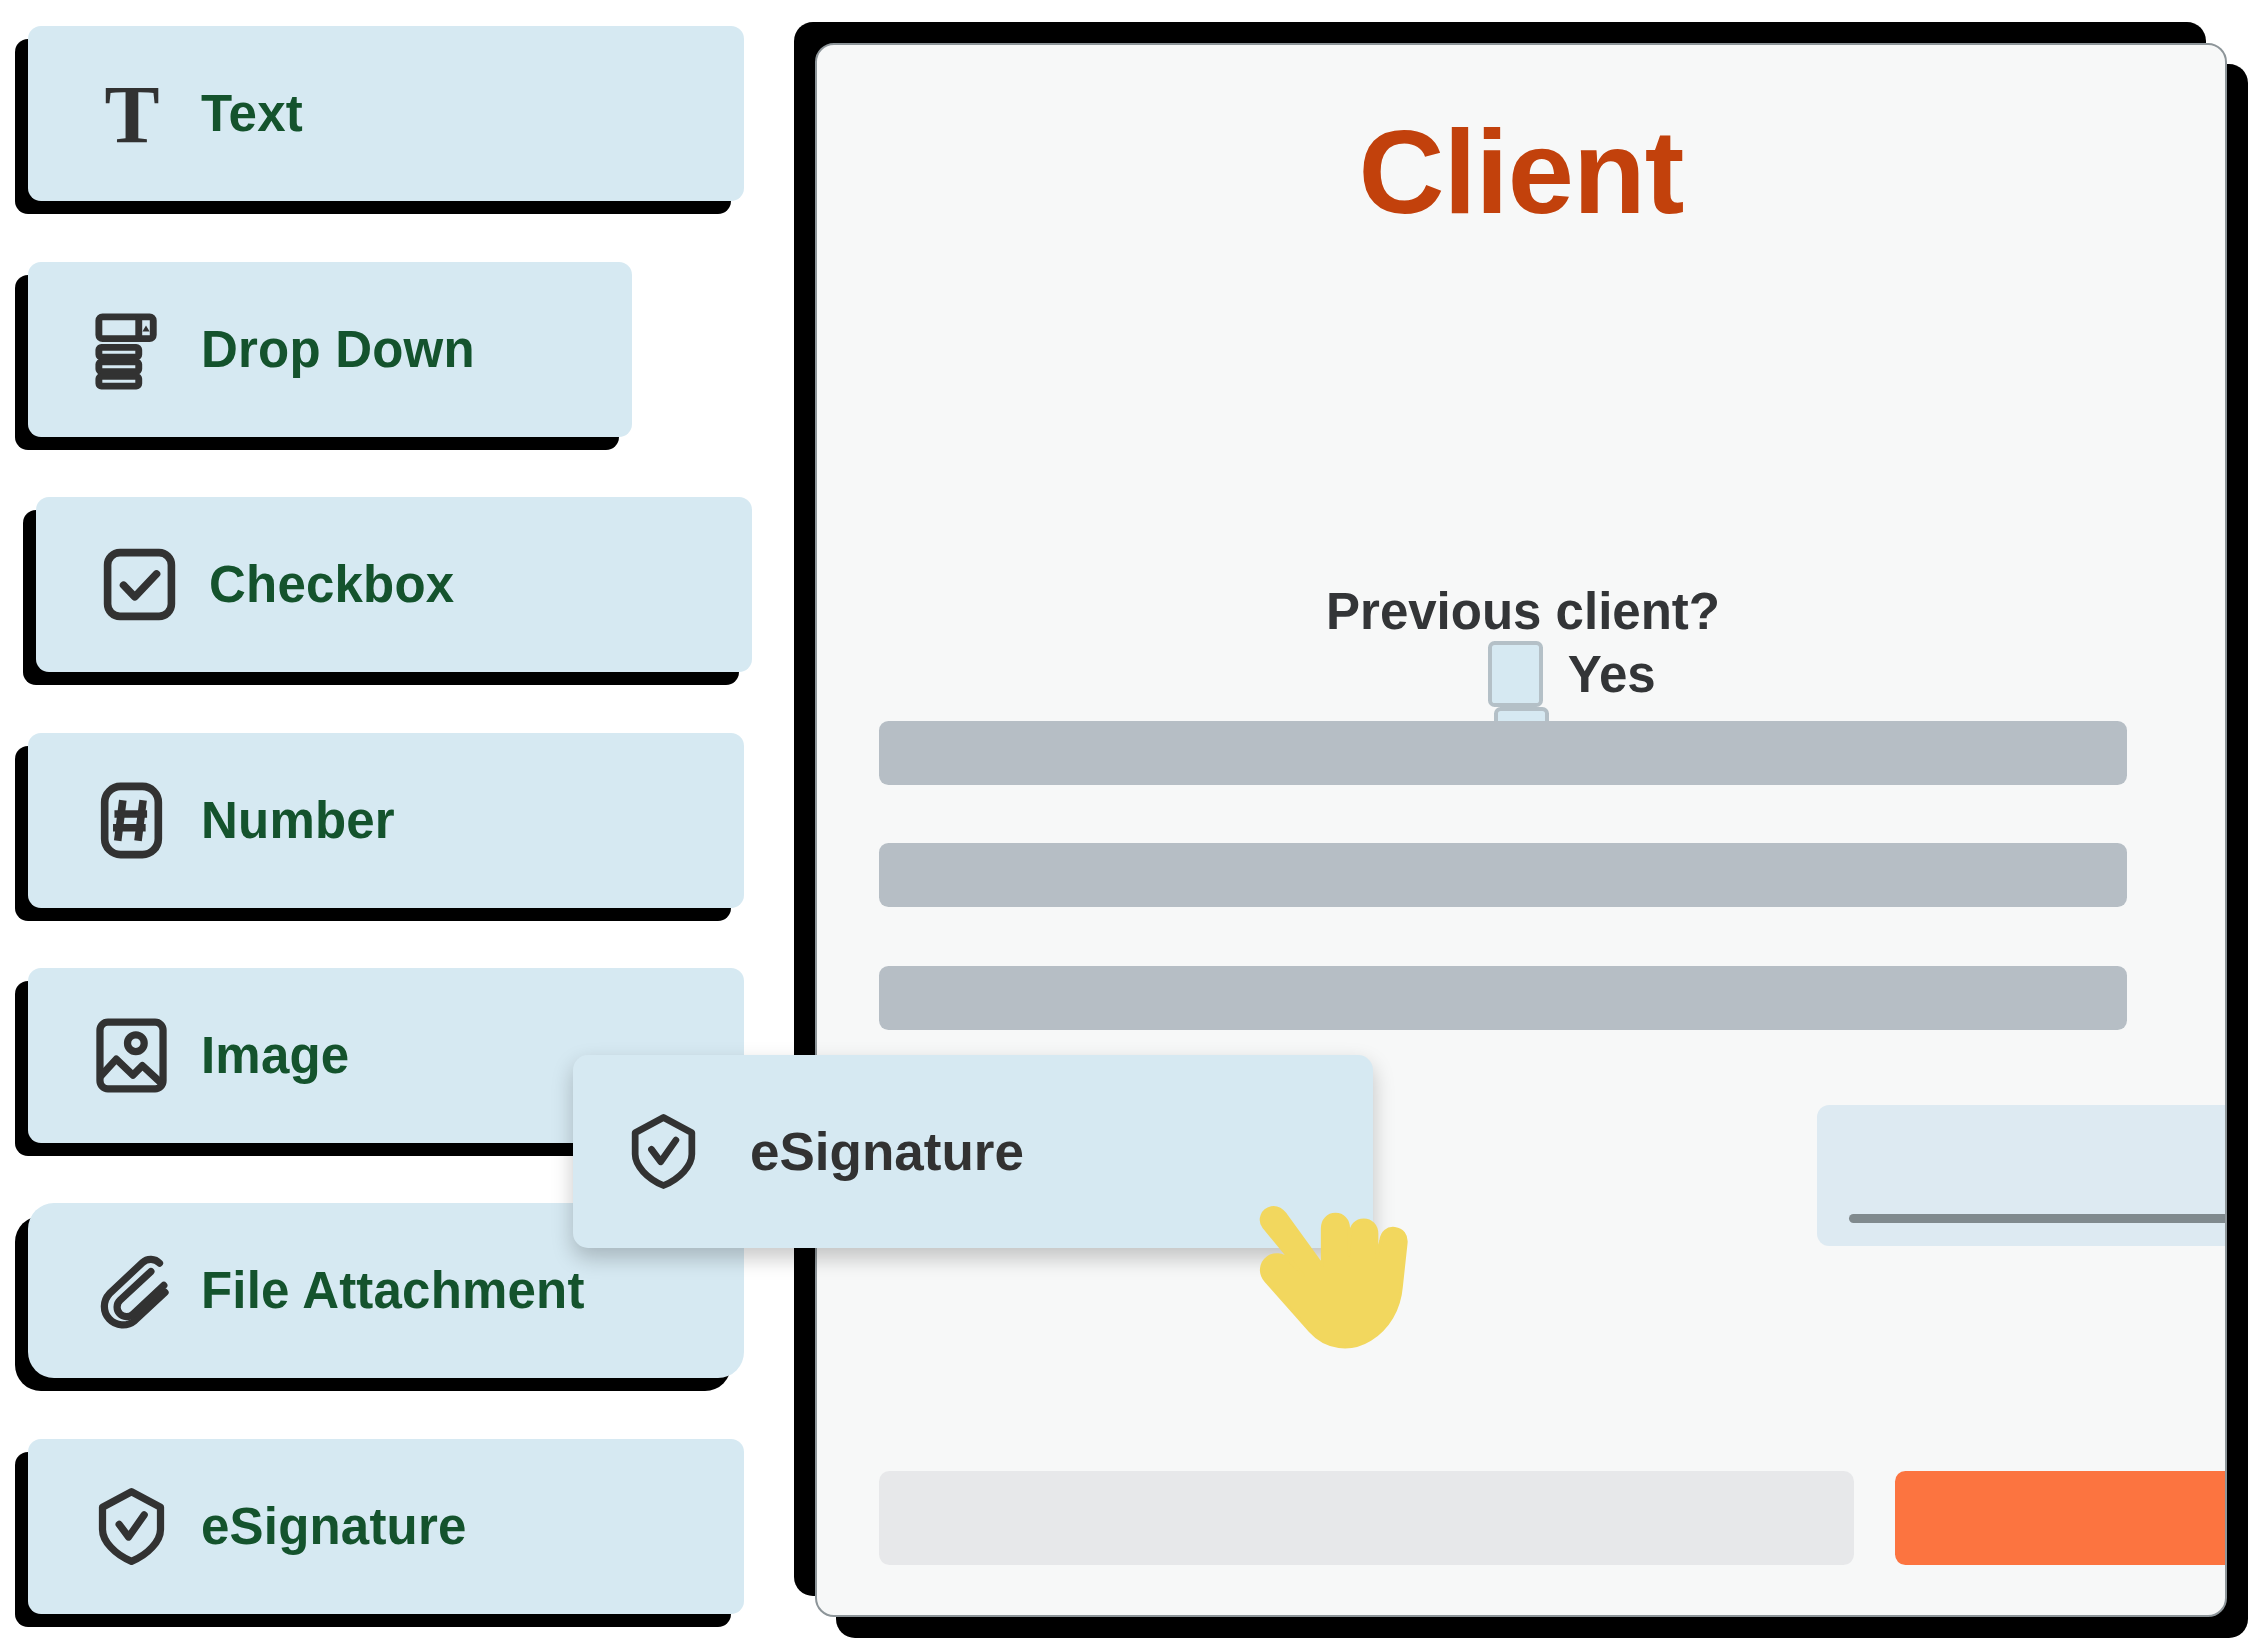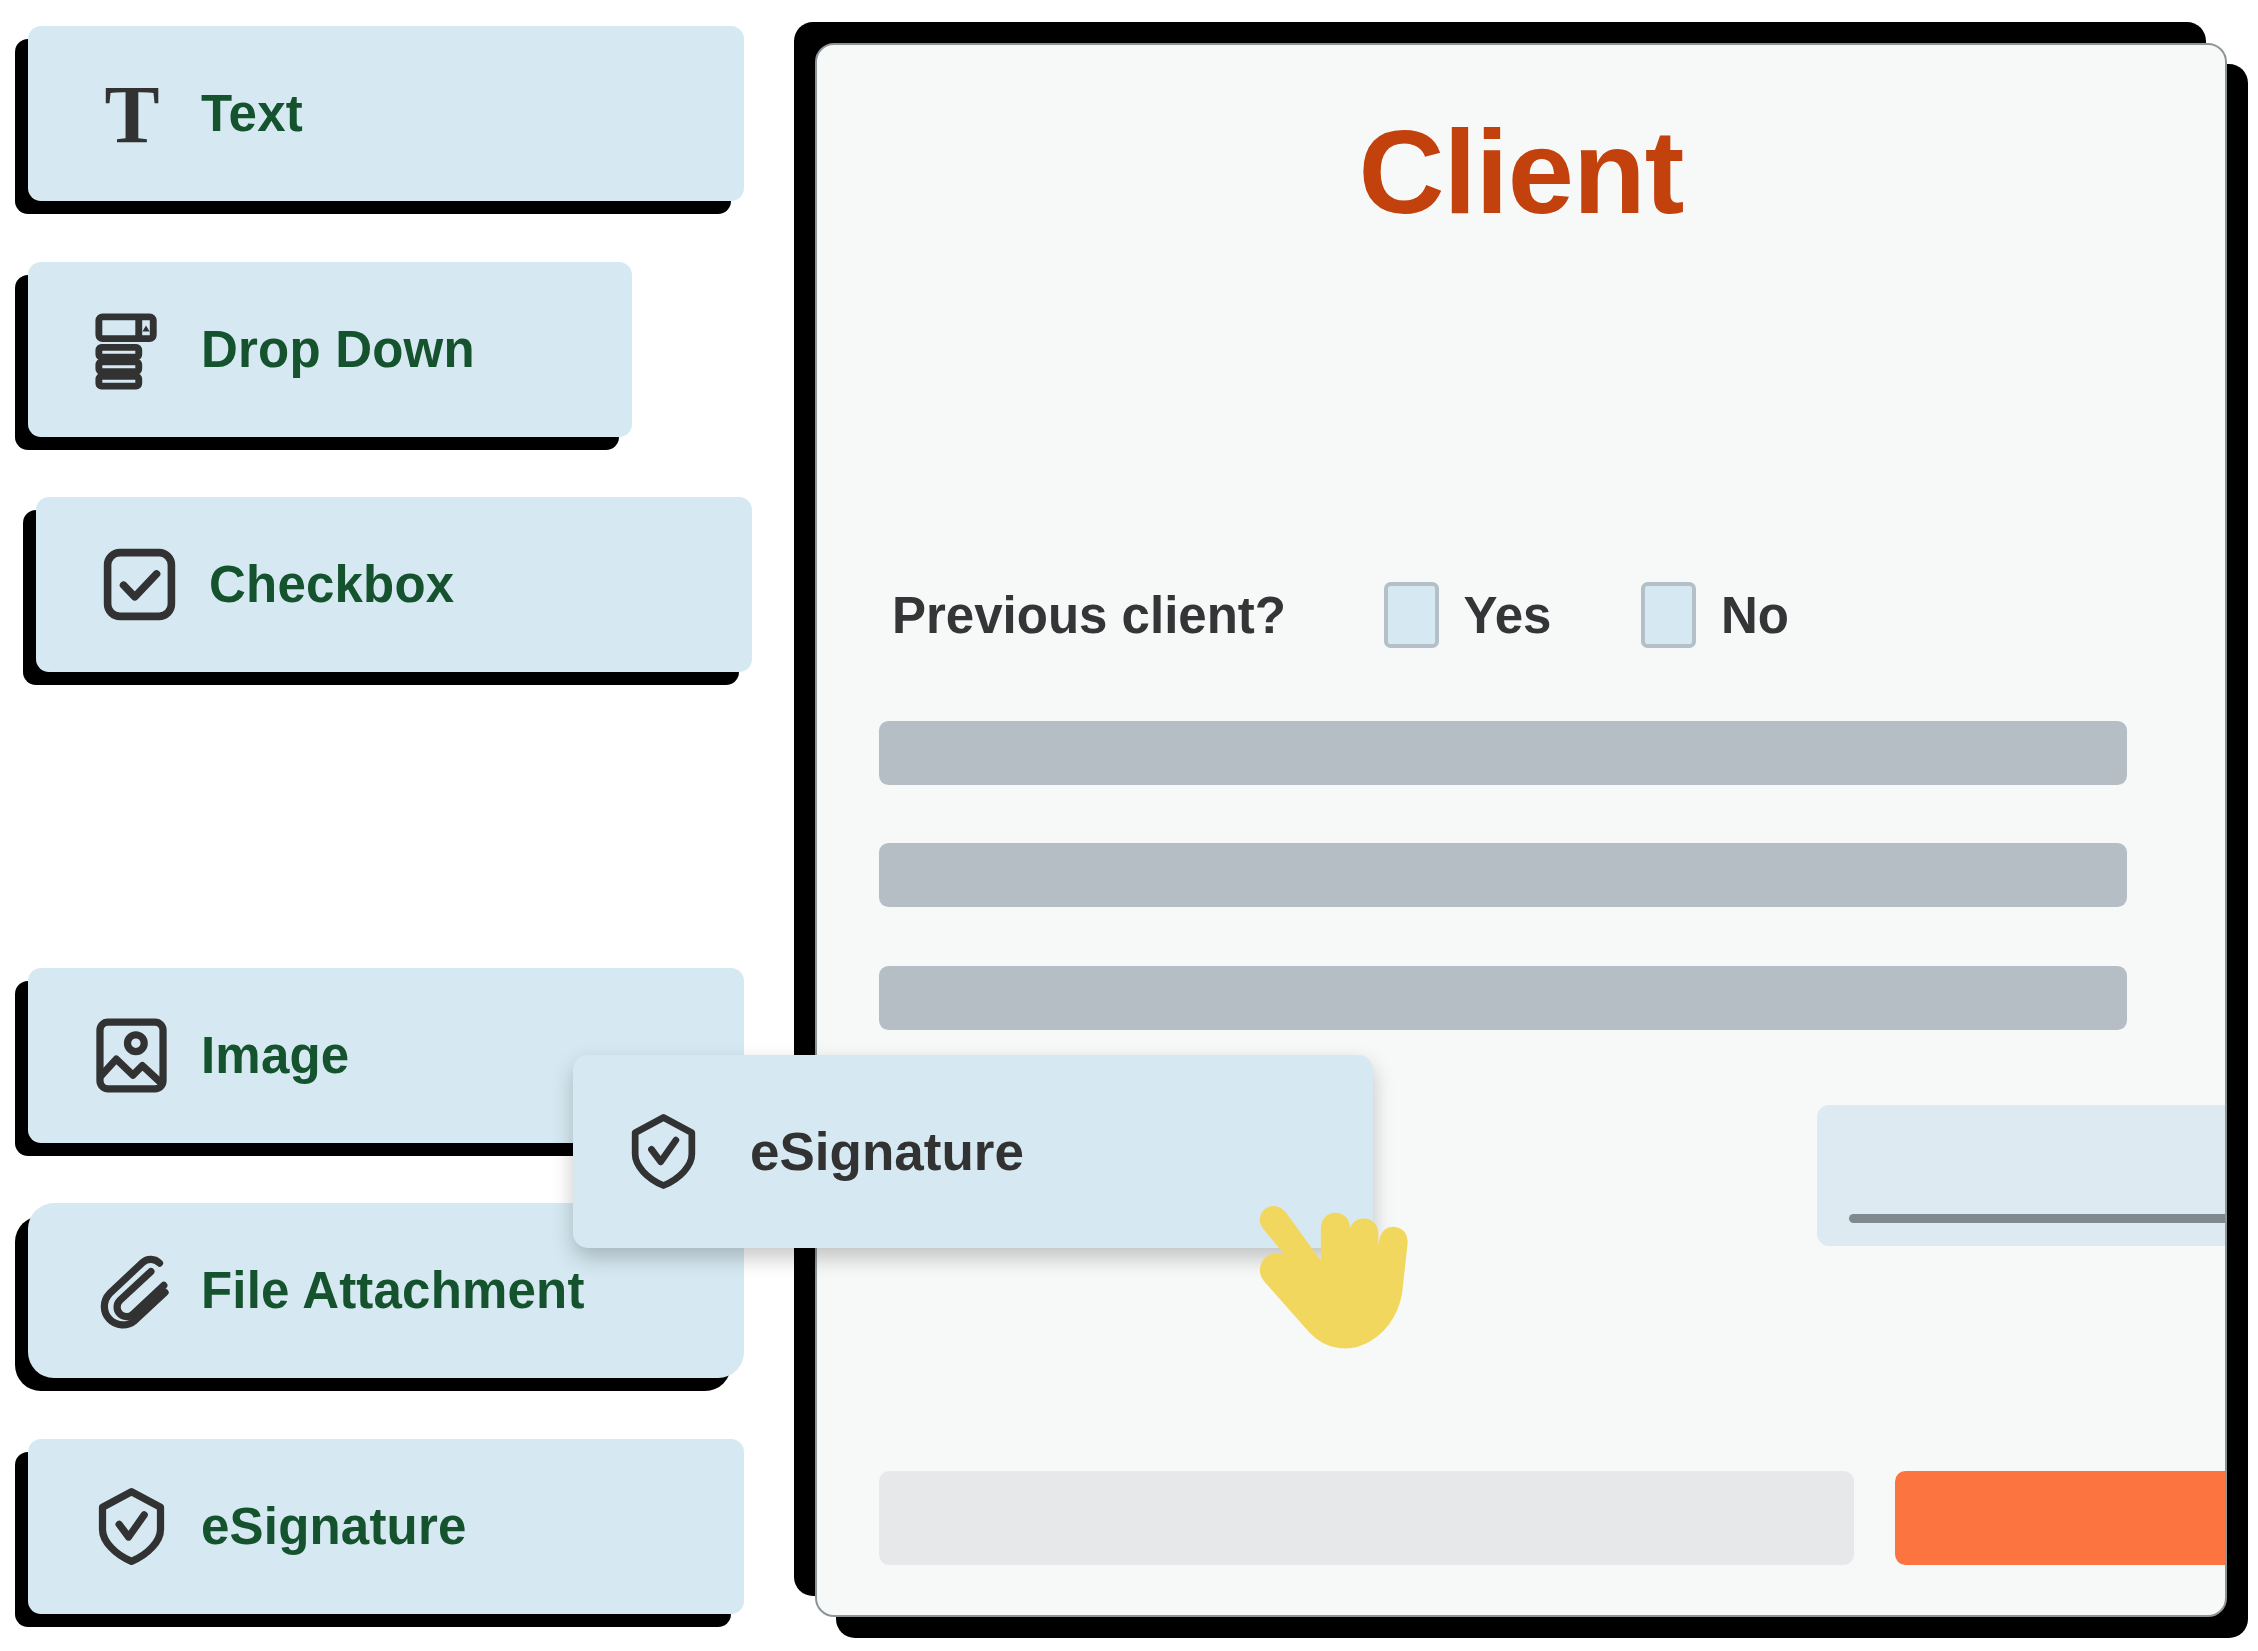--- a/index.html
+++ b/index.html
@@ -38,21 +38,21 @@
     box-sizing:border-box;
     overflow:hidden;
   }
   #panel-title{
     margin:60px auto 0;width:1130px;text-align:center;
     font-size:119px;line-height:1.12;font-weight:700;color:#c2410c;
     letter-spacing:-0.9px;
   }
   #prev-row{
     position:absolute;left:75px;top:537px;width:1262px;
-    display:flex;align-items:center;
+    display:flex;align-items:center;flex-direction:column;
   }
   #prev-label{font-size:51px;font-weight:700;color:#333537;white-space:nowrap;}
   .cb-group{display:flex;align-items:center;padding-left:45px;}
   .cb-box{
     width:55px;height:66px;background:#d6e9f2;
     border:4.7px solid #b4c0c7;border-radius:6.6px;box-sizing:border-box;
   }
   .cb-text{font-size:51px;font-weight:700;color:#333537;margin-left:24.5px;}
 
   .gray-bar{
@@ -122,20 +122,32 @@
   <div class="field-card" style="left:36px;top:497px;width:716px;height:175px;">
     <span class="fc-icon">
       <svg width="87" height="87" viewBox="0 0 24 24" fill="none" stroke="#323232" stroke-width="2.1">
         <rect x="3.2" y="3.2" width="17.6" height="17.6" rx="3.4"></rect>
         <path d="M7.6 12.2l3.1 3.2 6-6.3" stroke-linecap="round" stroke-linejoin="round"></path>
       </svg>
     </span>
     <span class="fc-label">Checkbox</span>
   </div>
 
+  <div class="field-card" style="left:28px;top:733px;width:716px;height:175px;">
+    <span class="fc-icon">
+      <svg width="87" height="87" viewBox="0 0 24 24" fill="none" stroke="#323232" stroke-width="2.1">
+        <rect x="4.6" y="2.6" width="14.8" height="18.8" rx="4.4"></rect>
+        <line x1="9.6" y1="6.4" x2="8.2" y2="17.6"></line>
+        <line x1="15.2" y1="6.4" x2="13.8" y2="17.6"></line>
+        <line x1="7.3" y1="10.2" x2="16.3" y2="10.2"></line>
+        <line x1="6.9" y1="14.0" x2="15.9" y2="14.0"></line>
+      </svg>
+    </span>
+    <span class="fc-label">Number</span>
+  </div>
 
   <div class="field-card" style="left:28px;top:968px;width:716px;height:175px;">
     <span class="fc-icon">
       <svg width="87" height="87" viewBox="0 0 24 24" fill="none" stroke="#323232" stroke-width="2">
         <rect x="3.3" y="2.8" width="17.4" height="18.4" rx="2.2"></rect>
         <circle cx="13.2" cy="8.6" r="2.3"></circle>
         <path d="M3.6 17.6l4.2-4.6 4.6 4.4 2.6-2.6 5.4 5" stroke-linecap="round" stroke-linejoin="round"></path>
       </svg>
     </span>
     <span class="fc-label">Image</span>

